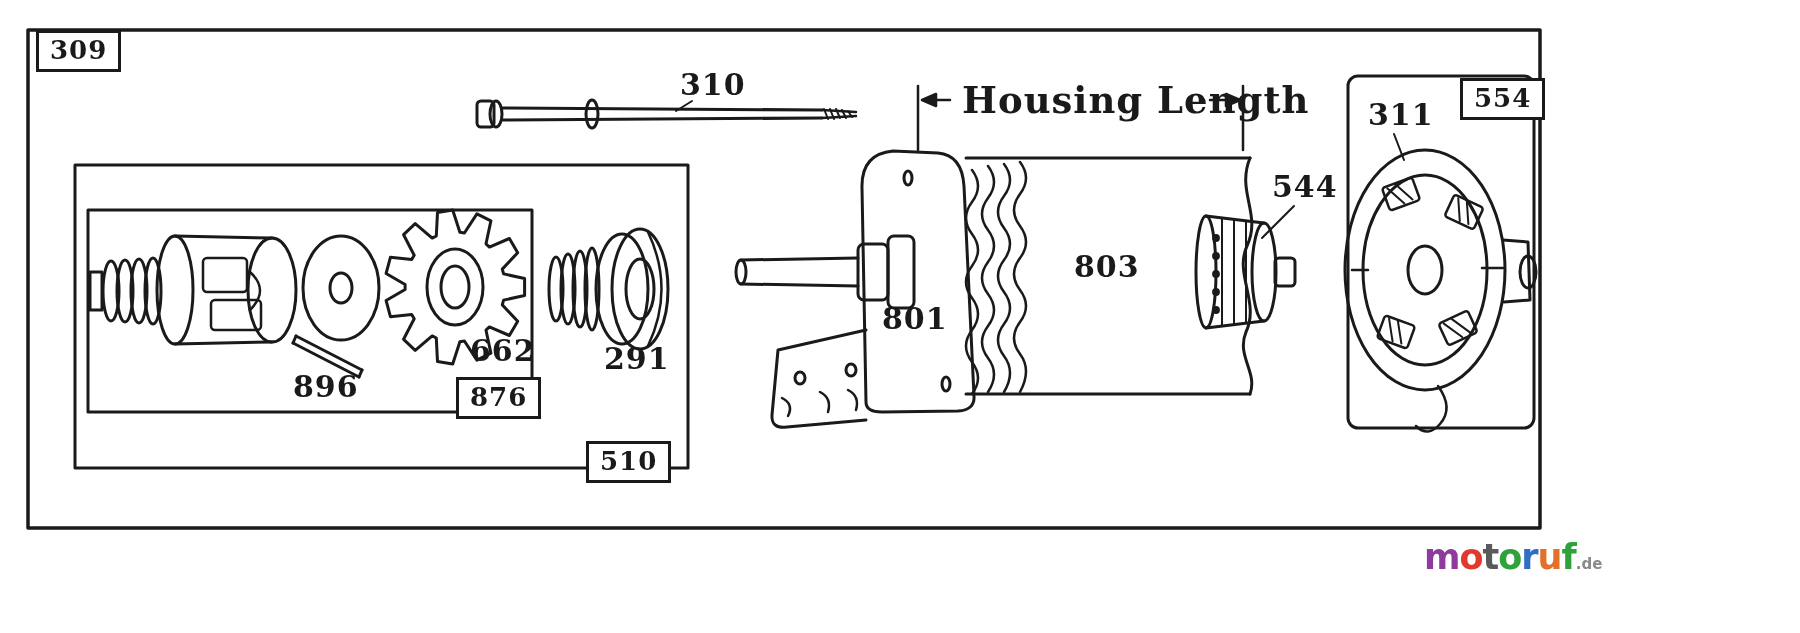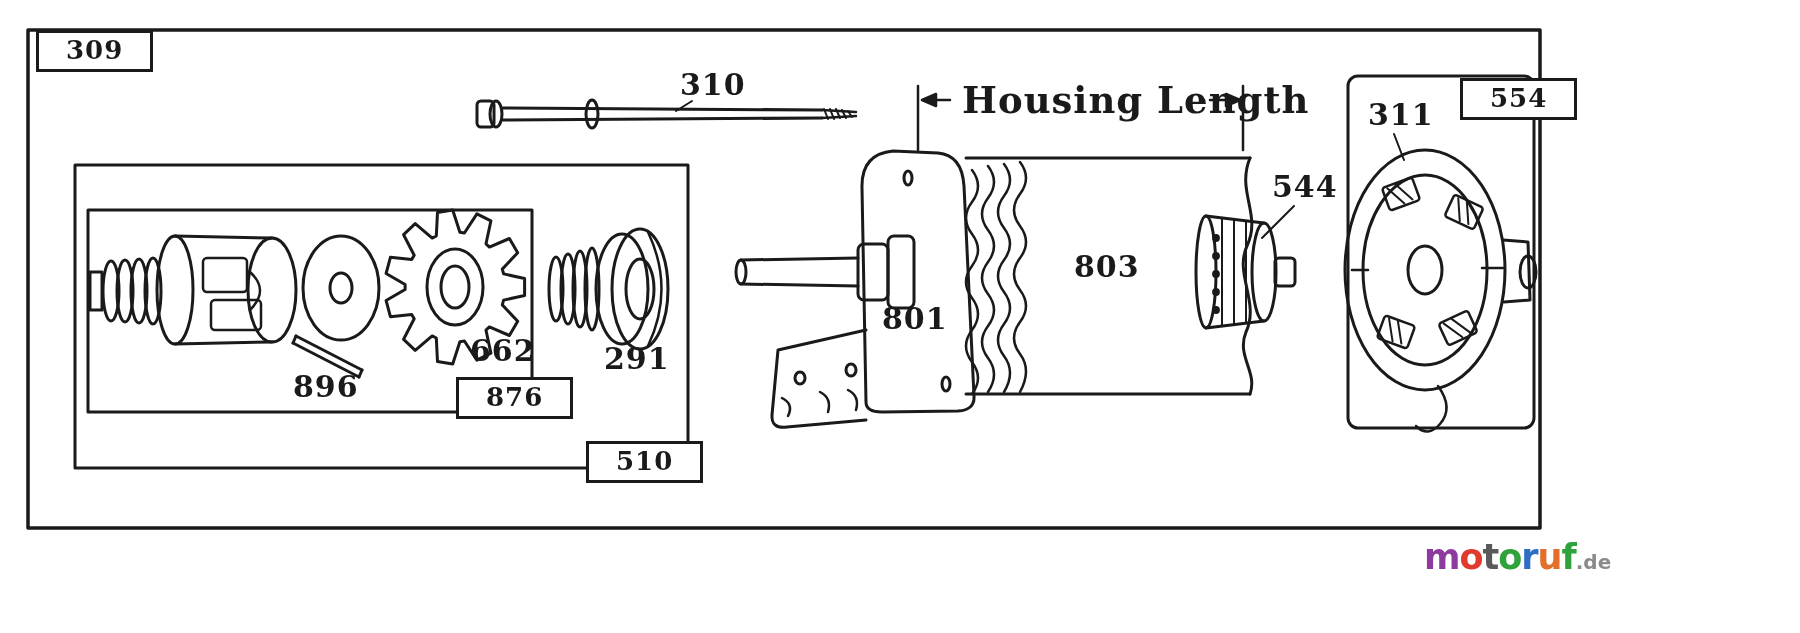--- a/index.html
+++ b/index.html
@@ -2,27 +2,27 @@
 <html><head>
 <meta charset="utf-8">
 <style>
   html,body{margin:0;padding:0;background:#fff;}
   .stage{position:relative;width:1800px;height:633px;background:#ffffff;overflow:hidden;
          font-family:"DejaVu Serif", serif;}
   .stage svg{position:absolute;left:0;top:0;}
   .num{position:absolute;font-weight:700;font-size:30px;color:#1a1a1a;letter-spacing:1px;
        font-family:"DejaVu Serif", serif;line-height:1;}
   .ref-box{position:absolute;border:3px solid #1a1a1a;background:#fff;color:#1a1a1a;
-       font-weight:700;font-size:26px;line-height:1;padding:4px 27px 6px;letter-spacing:1px;
+       font-weight:700;font-size:26px;line-height:1;padding:4px 11px 6px;letter-spacing:1px;
        font-family:"DejaVu Serif", serif;}
   .dim-label{position:absolute;font-weight:700;font-size:37px;color:#1a1a1a;letter-spacing:1px;
        font-family:"DejaVu Serif", serif;line-height:1;}
   .watermark{position:absolute;left:1424px;top:540px;font-family:"DejaVu Sans", sans-serif;
        font-weight:700;font-size:35px;letter-spacing:-1px;line-height:1;}
-  .watermark .suffix{font-size:20px;letter-spacing:0;margin-top:23px;}
+  .watermark .suffix{font-size:15px;letter-spacing:0;margin-top:23px;}
 </style>
 </head>
 <body>
 
 <div class="stage">
 
   <svg viewBox="0 0 1800 633" width="1800" height="633">
     <g stroke="#1a1a1a" stroke-width="3" fill="none" stroke-linecap="round" stroke-linejoin="round">
 
       <rect x="28" y="30" width="1512" height="498" stroke-width="3.5"></rect>

